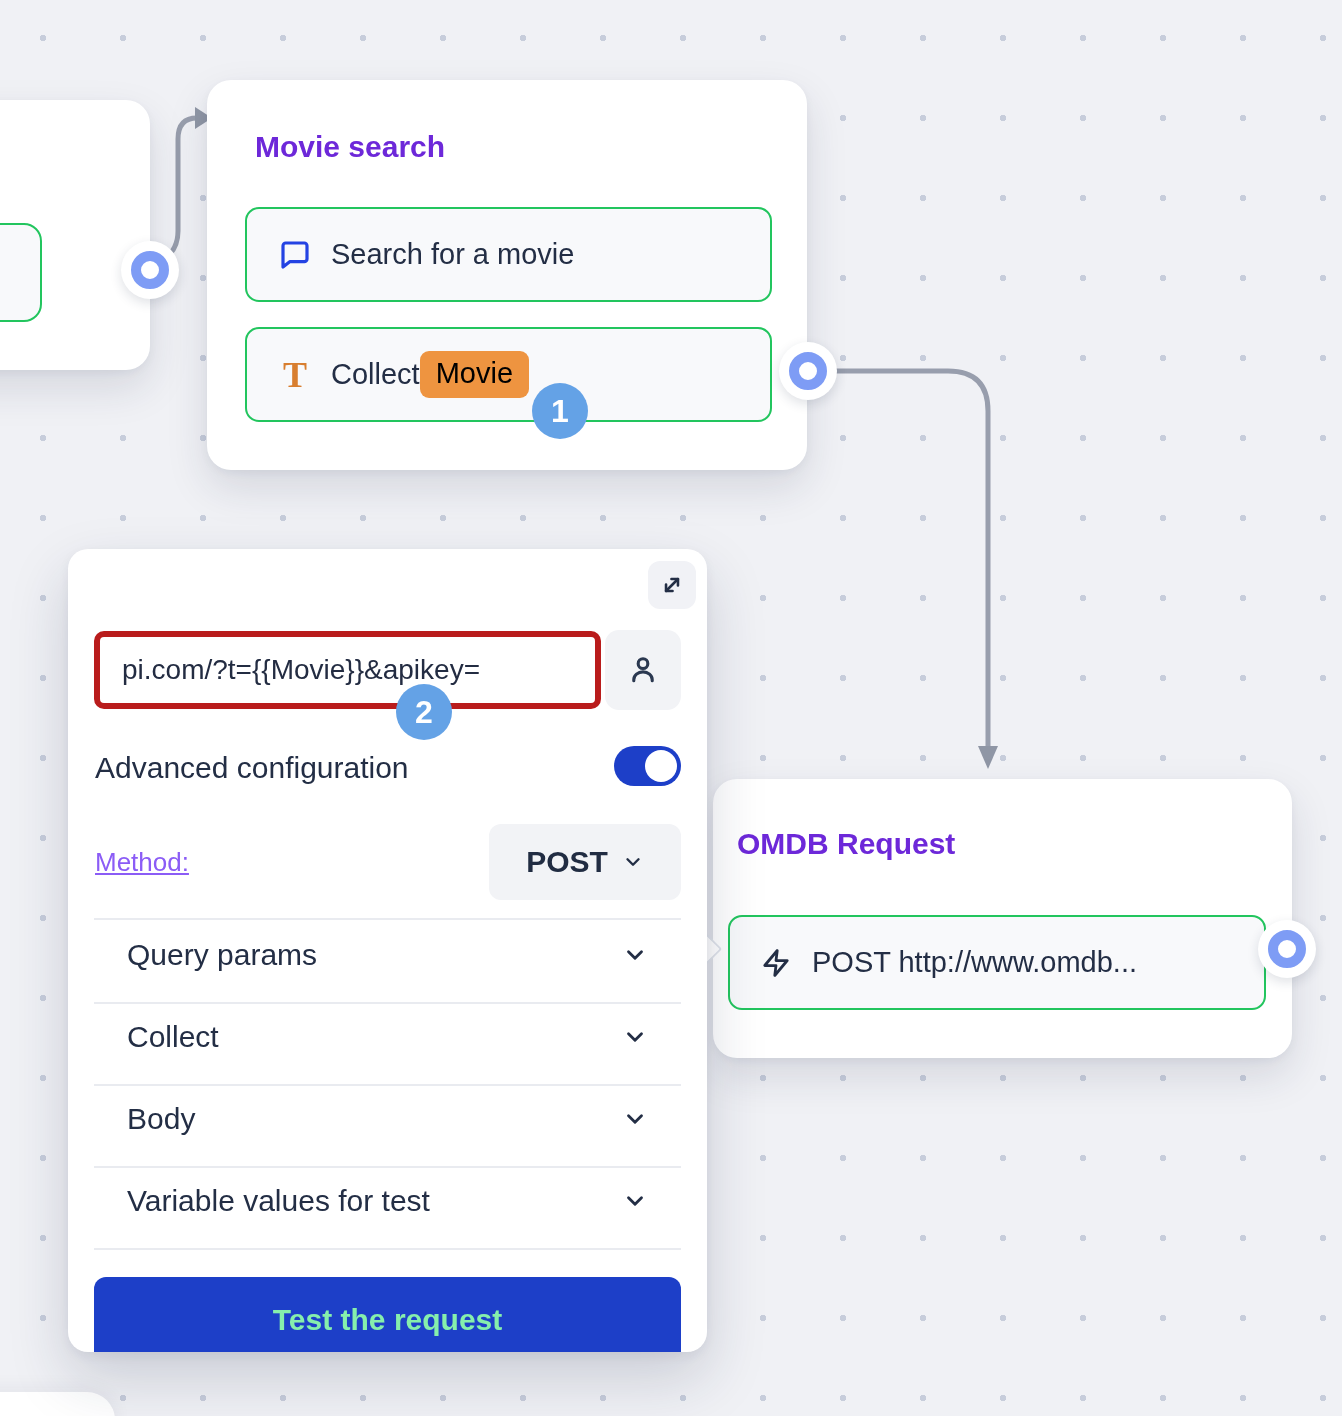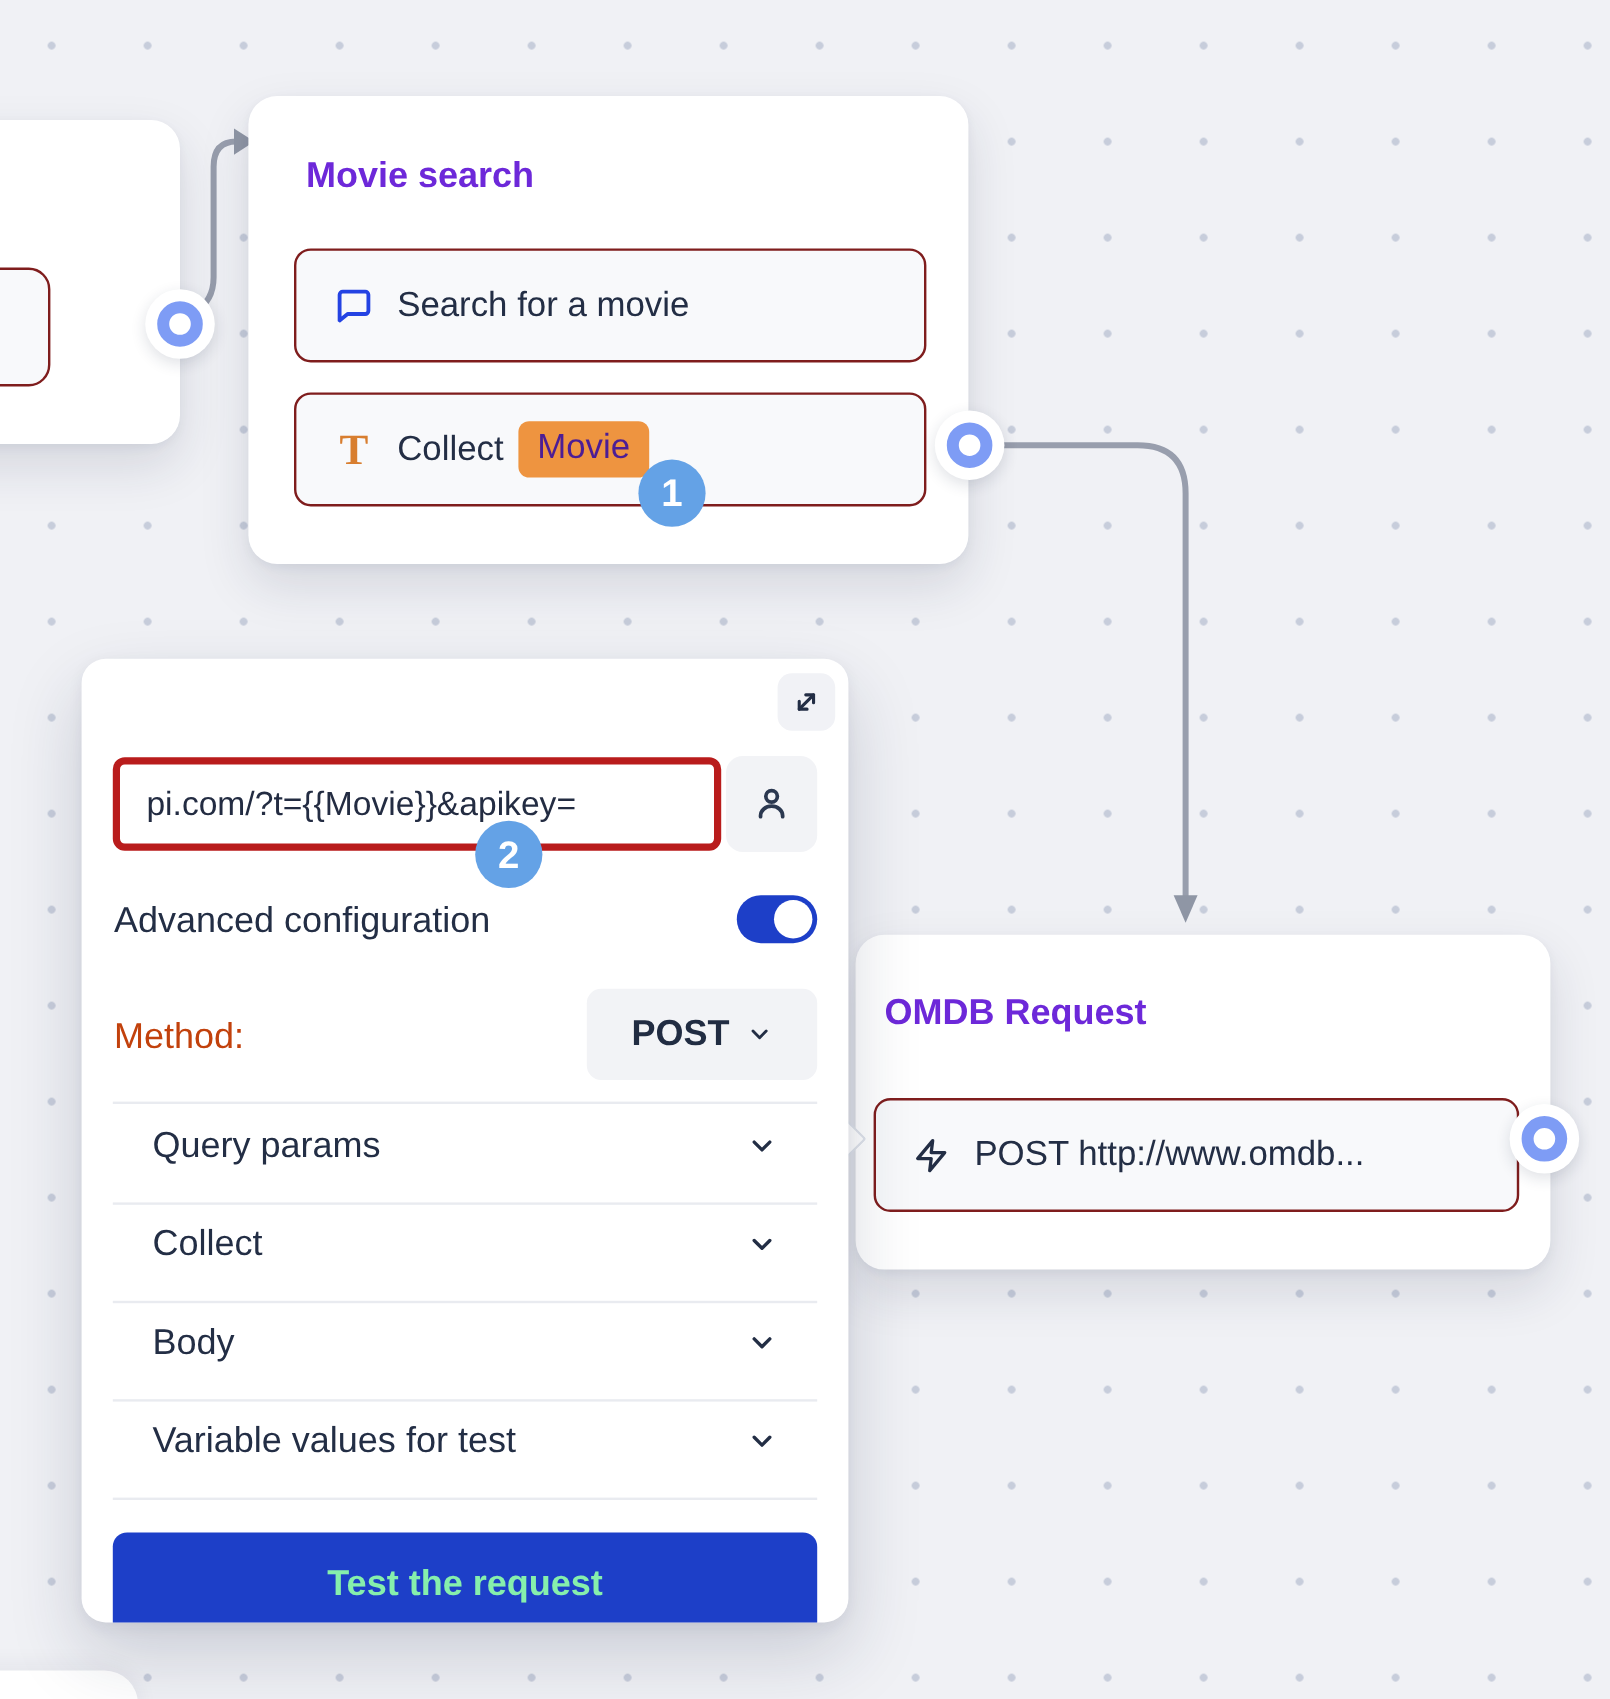--- a/index.html
+++ b/index.html
@@ -16,37 +16,37 @@
   }
 
   .connector-layer { position: absolute; left: 0; top: 0; z-index: 1; pointer-events: none; }
 
   .node {
     position: absolute; background: #FFFFFF; border-radius: 24px; z-index: 2;
     box-shadow: 0 18px 42px rgba(28,40,70,0.13), 0 3px 8px rgba(28,40,70,0.05);
   }
   .node-title { font-size: 30px; font-weight: 700; color: #6d28d9; }
   .node-item {
-    position: absolute; background: #F8F9FB; border: 2px solid #7f1d1d;
+    position: absolute; background: #F8F9FB; border: 2px solid #22c55e;
     border-radius: 14px; display: flex; align-items: center;
   }
   .node-item .label { font-size: 29px; color: #232E45; white-space: nowrap; }
 
   .left-node { left: -70px; top: 100px; width: 220px; height: 270px; }
   .left-node-item { left: -70px; top: 123px; width: 182px; height: 99px; border-radius: 18px; }
 
   .movie-node { left: 207px; top: 80px; width: 600px; height: 390px; }
   .movie-title { position: absolute; left: 48px; top: 50px; }
   .movie-item1 { left: 38px; top: 127px; width: 527px; height: 95px; padding-left: 30px; }
   .movie-item2 { left: 38px; top: 247px; width: 527px; height: 95px; padding-left: 30px; }
   .item-icon { display: inline-flex; align-items: center; justify-content: center; width: 36px; margin-right: 18px; flex: 0 0 auto; }
   .t-glyph { font-family: "Liberation Serif", "DejaVu Serif", serif; font-size: 36px; font-weight: 600; color: #D87E2F; line-height: 1; }
   .chip {
-    display: inline-block; margin-left: 12px; padding: 6px 16px 8px;
-    background: #EE9440; color: #4c1d95; border-radius: 9px; font-size: 29px;
+    display: inline-block; padding: 6px 16px 8px;
+    background: #EE9440; color: #000000; border-radius: 9px; font-size: 29px;
   }
 
   .omdb-node { left: 713px; top: 779px; width: 579px; height: 279px; }
   .omdb-title { position: absolute; left: 24px; top: 48px; }
   .omdb-item { left: 15px; top: 136px; width: 538px; height: 95px; padding-left: 28px; }
 
   .input-notch {
     position: absolute; left: 691px; top: 936px; width: 26px; height: 26px;
     background: #FFFFFF; transform: rotate(45deg); z-index: 2;
     border-top: 2px solid #DFE3EA; border-right: 2px solid #DFE3EA;
@@ -89,21 +89,21 @@
   .person-btn {
     position: absolute; left: 537px; top: 81px; width: 76px; height: 80px;
     background: #F2F3F6; border-radius: 14px; display: flex; align-items: center; justify-content: center; cursor: pointer;
   }
   .adv-label { position: absolute; left: 27px; top: 202px; font-size: 30px; color: #232E45; }
   .toggle {
     position: absolute; left: 546px; top: 197px; width: 67px; height: 40px;
     background: #1D3FC8; border-radius: 20px; cursor: pointer;
   }
   .toggle-knob { position: absolute; right: 4px; top: 4px; width: 32px; height: 32px; background: #FFFFFF; border-radius: 50%; }
-  .method-label { position: absolute; left: 27px; top: 298px; font-size: 30px; color: #c2410c; }
+  .method-label { position: absolute; left: 27px; top: 298px; font-size: 26px; color: #8b5cf6; text-decoration: underline; }
   .method-select {
     position: absolute; left: 421px; top: 275px; width: 192px; height: 76px;
     background: #F2F3F6; border-radius: 12px; display: flex; align-items: center; justify-content: center;
     gap: 14px; cursor: pointer;
   }
   .method-value { font-size: 30px; font-weight: 700; color: #212C42; }
 
   .p-divider { position: absolute; left: 26px; width: 587px; height: 2px; background: #E9EBF0; }
   .section-row {
     position: absolute; left: 26px; width: 587px; height: 70px;

